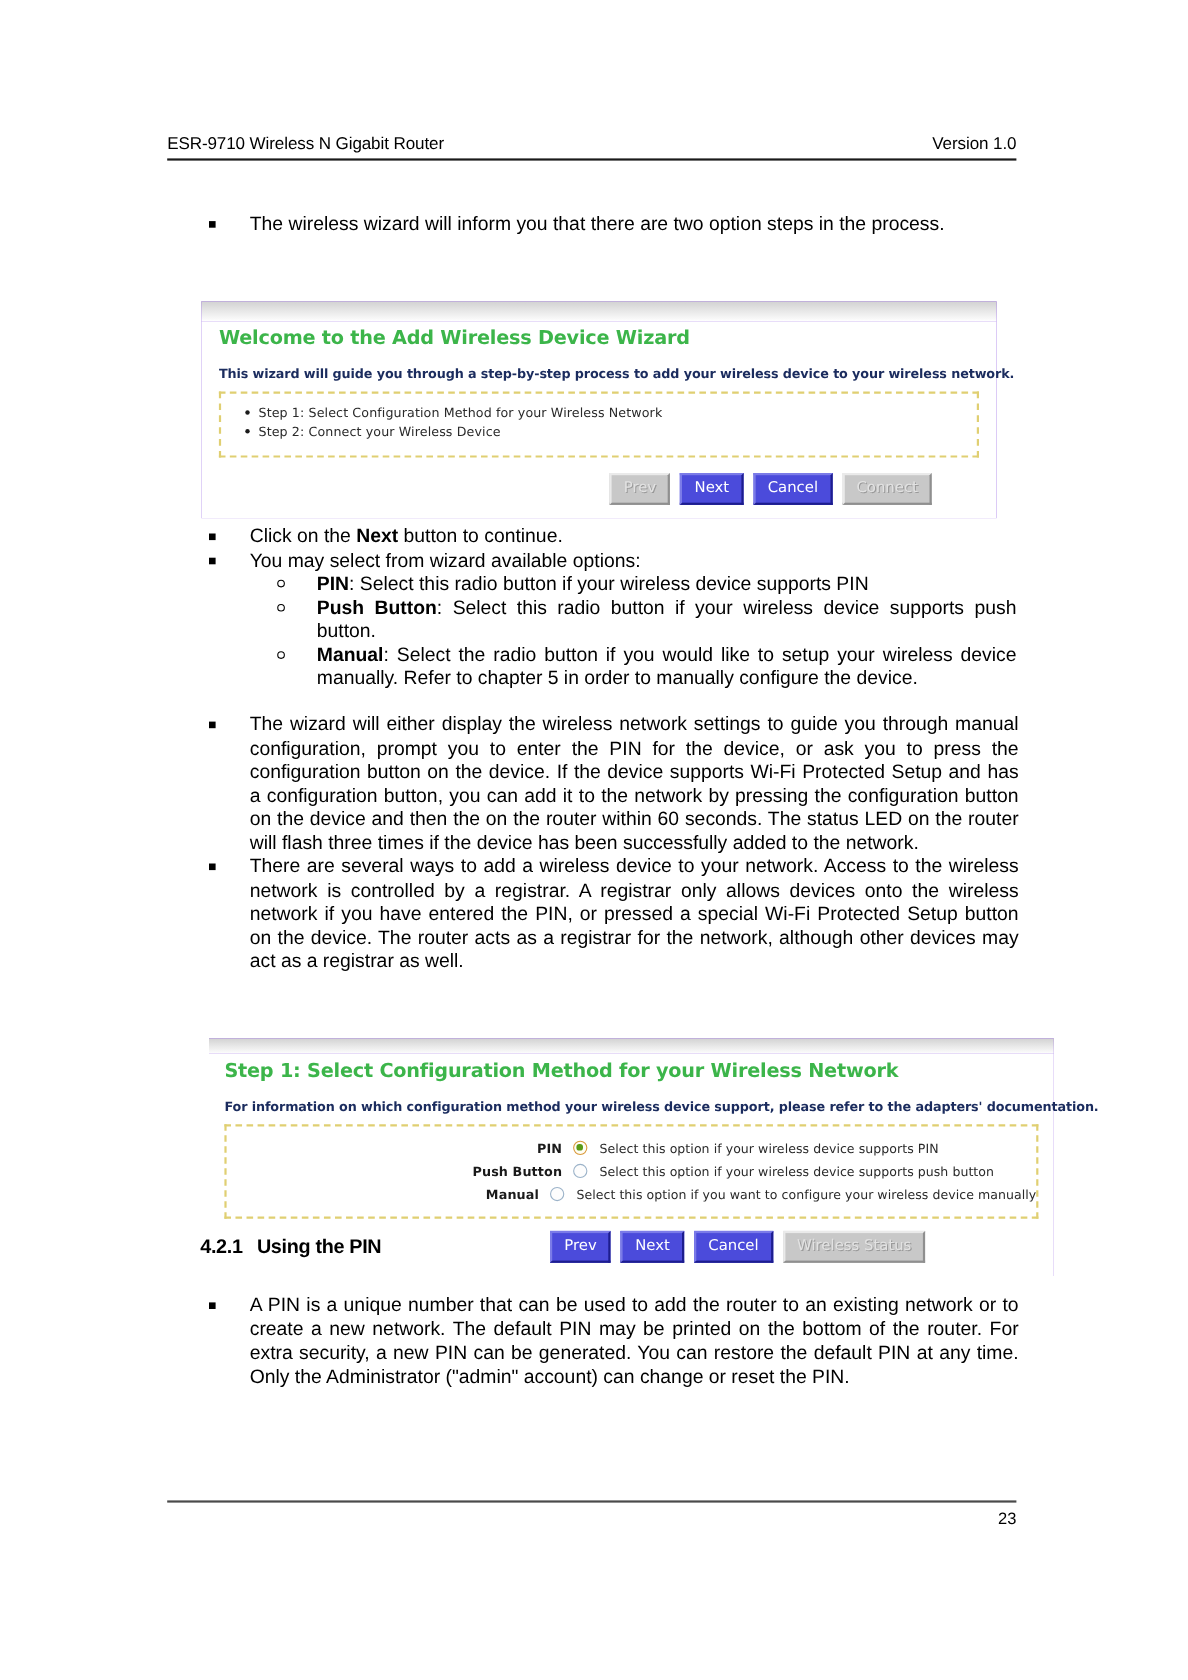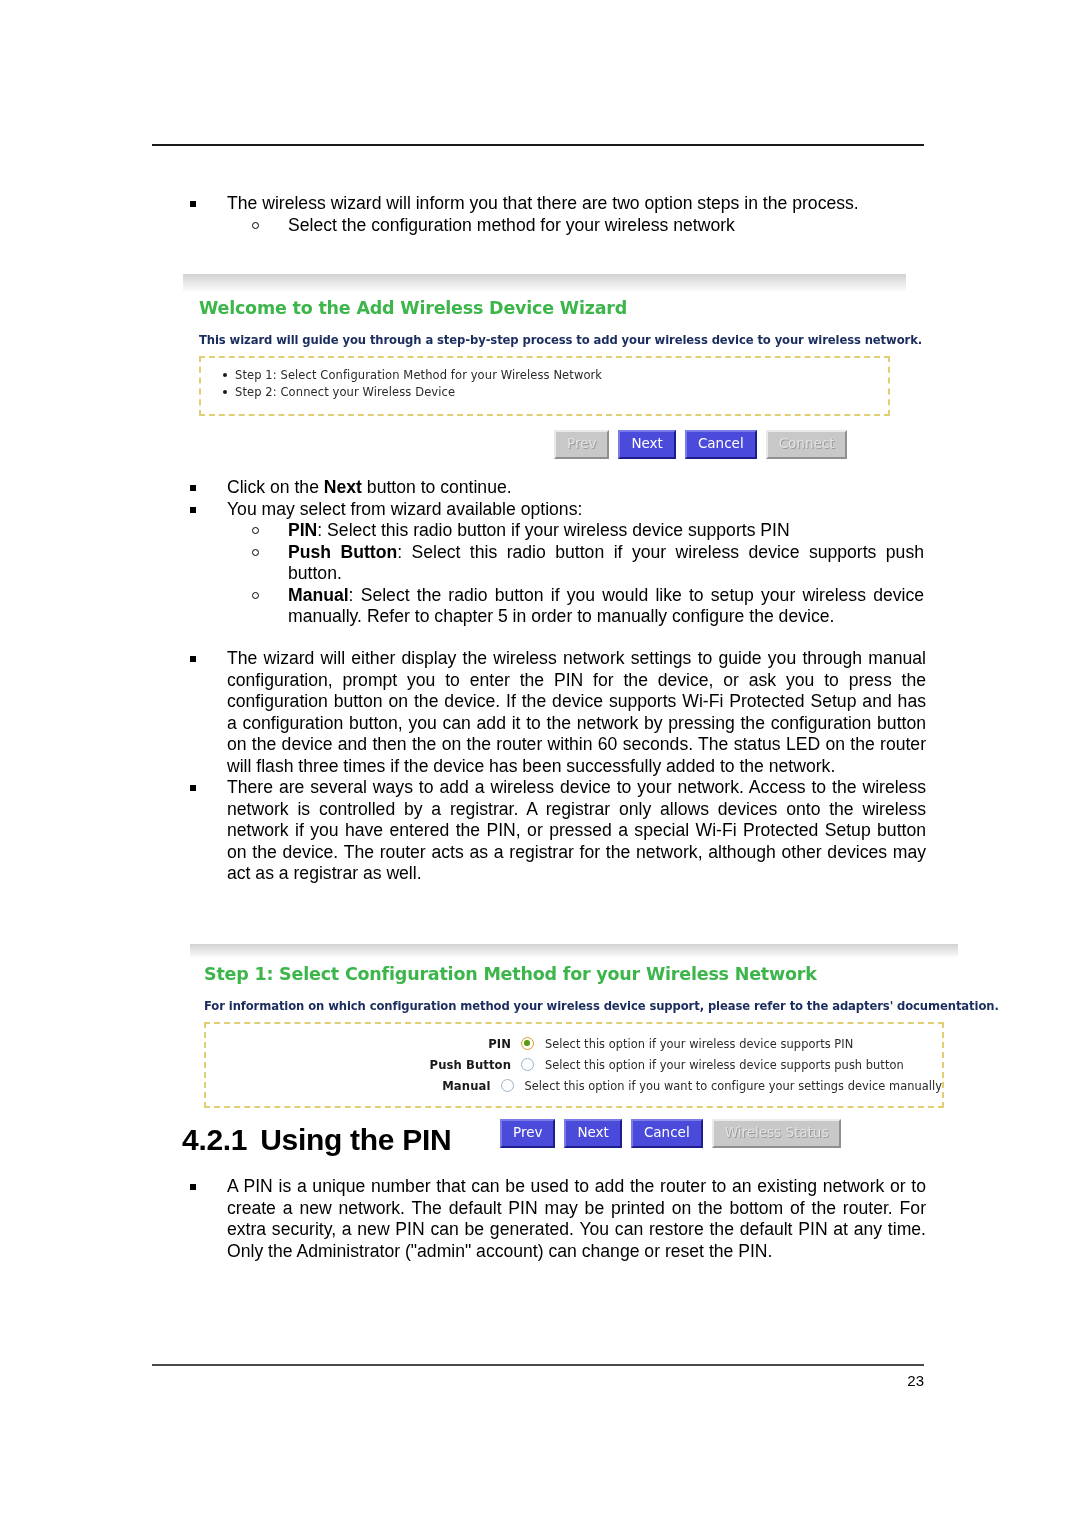--- a/index.html
+++ b/index.html
@@ -112,21 +112,21 @@
     left: 186px;
     top: 1176px;
     width: 740px;
   }
 
   
   .sec-head {
     position: absolute;
     left: 182px;
     top: 1123px;
-    font-size: 30px;
+    font-size: 18px;
     font-weight: bold;
     letter-spacing: -0.3px;
     white-space: nowrap;
   }
   .sec-head .num { margin-right: 13px; }
 
   
   .wiz {
     position: absolute;
     background: #6d28d9;
@@ -299,26 +299,29 @@
     width: 84px;
     text-align: right;
     font-size: 15px;
   }
 </style>
 </head>
 <body>
 
 <div class="page">
 
+  <div class="doc-header">
+    <span>ESR-9710 Wireless N Gigabit Router</span>
+    <span>Version 1.0</span>
+  </div>
   <div class="doc-header-rule"></div>
 
   <div class="blk-intro">
     <ul class="lvl1">
       <li class="b1">The wireless wizard will inform you that there are two option steps in the process.</li>
-      <li class="b2">Select the configuration method for your wireless network</li>
     </ul>
   </div>
 
   <div class="wiz" id="wizard-welcome">
     <div class="wiz-topbar"></div>
     <div class="wiz-body">
       <div class="wiz-title">Welcome to the Add Wireless Device Wizard</div>
       <div class="wiz-sub">This wizard will guide you through a step-by-step process to add your wireless device to your wireless network.</div>
       <div class="wiz-dashbox">
         <ul class="wiz-steps">
@@ -365,21 +368,21 @@
             <div class="opt-text">Select this option if your wireless device supports PIN</div>
           </div>
           <div class="opt-row">
             <div class="opt-label">Push Button</div>
             <span class="radio off"></span>
             <div class="opt-text">Select this option if your wireless device supports push button</div>
           </div>
           <div class="opt-row">
             <div class="opt-label">Manual</div>
             <span class="radio off"></span>
-            <div class="opt-text">Select this option if you want to configure your settings device manually</div>
+            <div class="opt-text">Select this option if you want to configure your wireless device manually</div>
           </div>
         </div>
       </div>
       <div class="wiz-btnrow">
         <button class="wbtn primary">Prev</button>
         <button class="wbtn primary">Next</button>
         <button class="wbtn primary">Cancel</button>
         <button class="wbtn disabled">Wireless Status</button>
       </div>
     </div>

